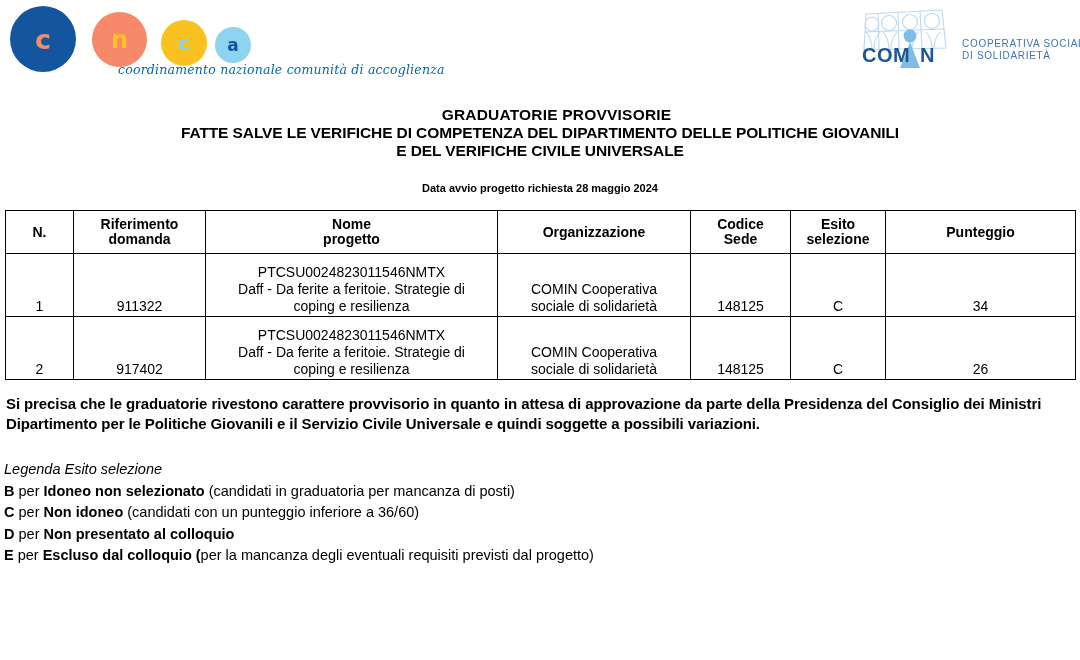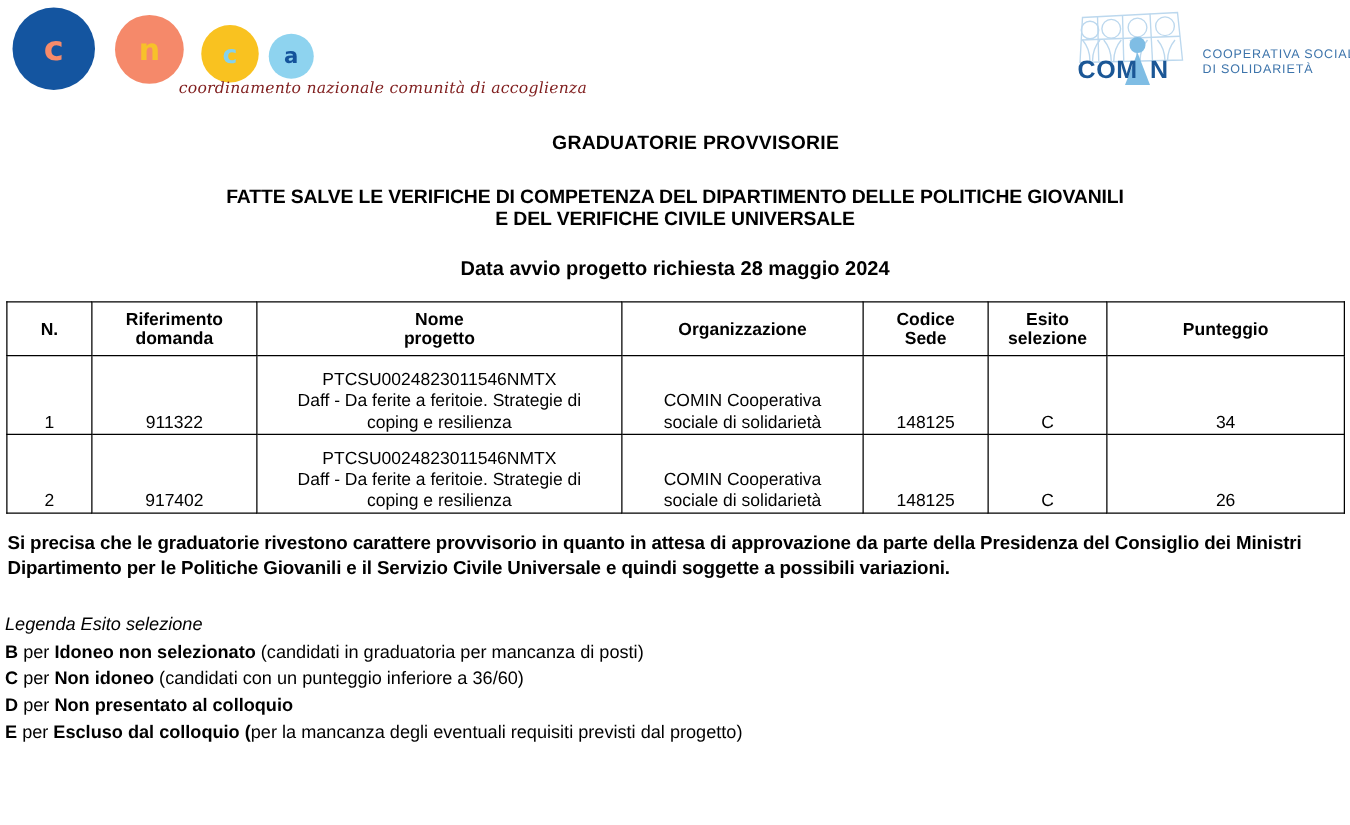--- a/index.html
+++ b/index.html
@@ -41,26 +41,26 @@
   .circ-c1 { left: 6px;  top: 4px;  width: 66px; height: 66px; background: #1455a0; }
   .circ-c1 span { color: #f68b6a; font-size: 27px; }
   .circ-n  { left: 88px; top: 10px; width: 55px; height: 55px; background: #f5896a; }
   .circ-n span { color: #f7c12a; font-size: 24px; }
   .circ-c2 { left: 157px; top: 18px; width: 46px; height: 46px; background: #f9c220; }
   .circ-c2 span { color: #84d2ee; font-size: 20px; }
   .circ-a  { left: 211px; top: 25px; width: 36px; height: 36px; background: #8ed3ef; }
   .circ-a span { color: #14539b; font-size: 17px; }
   .cnca-tagline {
     position: absolute;
-    left: 139px;
+    left: 114px;
     top: 60px;
     font-family: "DejaVu Serif", serif;
     font-style: italic;
     font-size: 12.5px;
-    color: #7f1d1d;
+    color: #0369a1;
     white-space: nowrap;
     letter-spacing: 0.2px;
   }
 
   .comin-logo {
     position: absolute;
     right: 6px;
     top: 4px;
     width: 216px;
     height: 68px;
@@ -89,26 +89,25 @@
   .title-main {
     font-size: 15.5px;
     font-weight: bold;
     letter-spacing: 0.2px;
     margin-top: 14px;
     padding-left: 33px;
   }
   .title-sub {
     font-size: 15.5px;
     font-weight: bold;
-    margin-top: 25px;
     line-height: 18px;
     letter-spacing: -0.1px;
   }
   .title-date {
-    font-size: 16px;
+    font-size: 11px;
     font-weight: bold;
     margin-top: 22px;
   }
 
   
   .table-wrap {
     margin: 16px 5px 0 5px;
   }
   table.grid {
     border-collapse: collapse;

